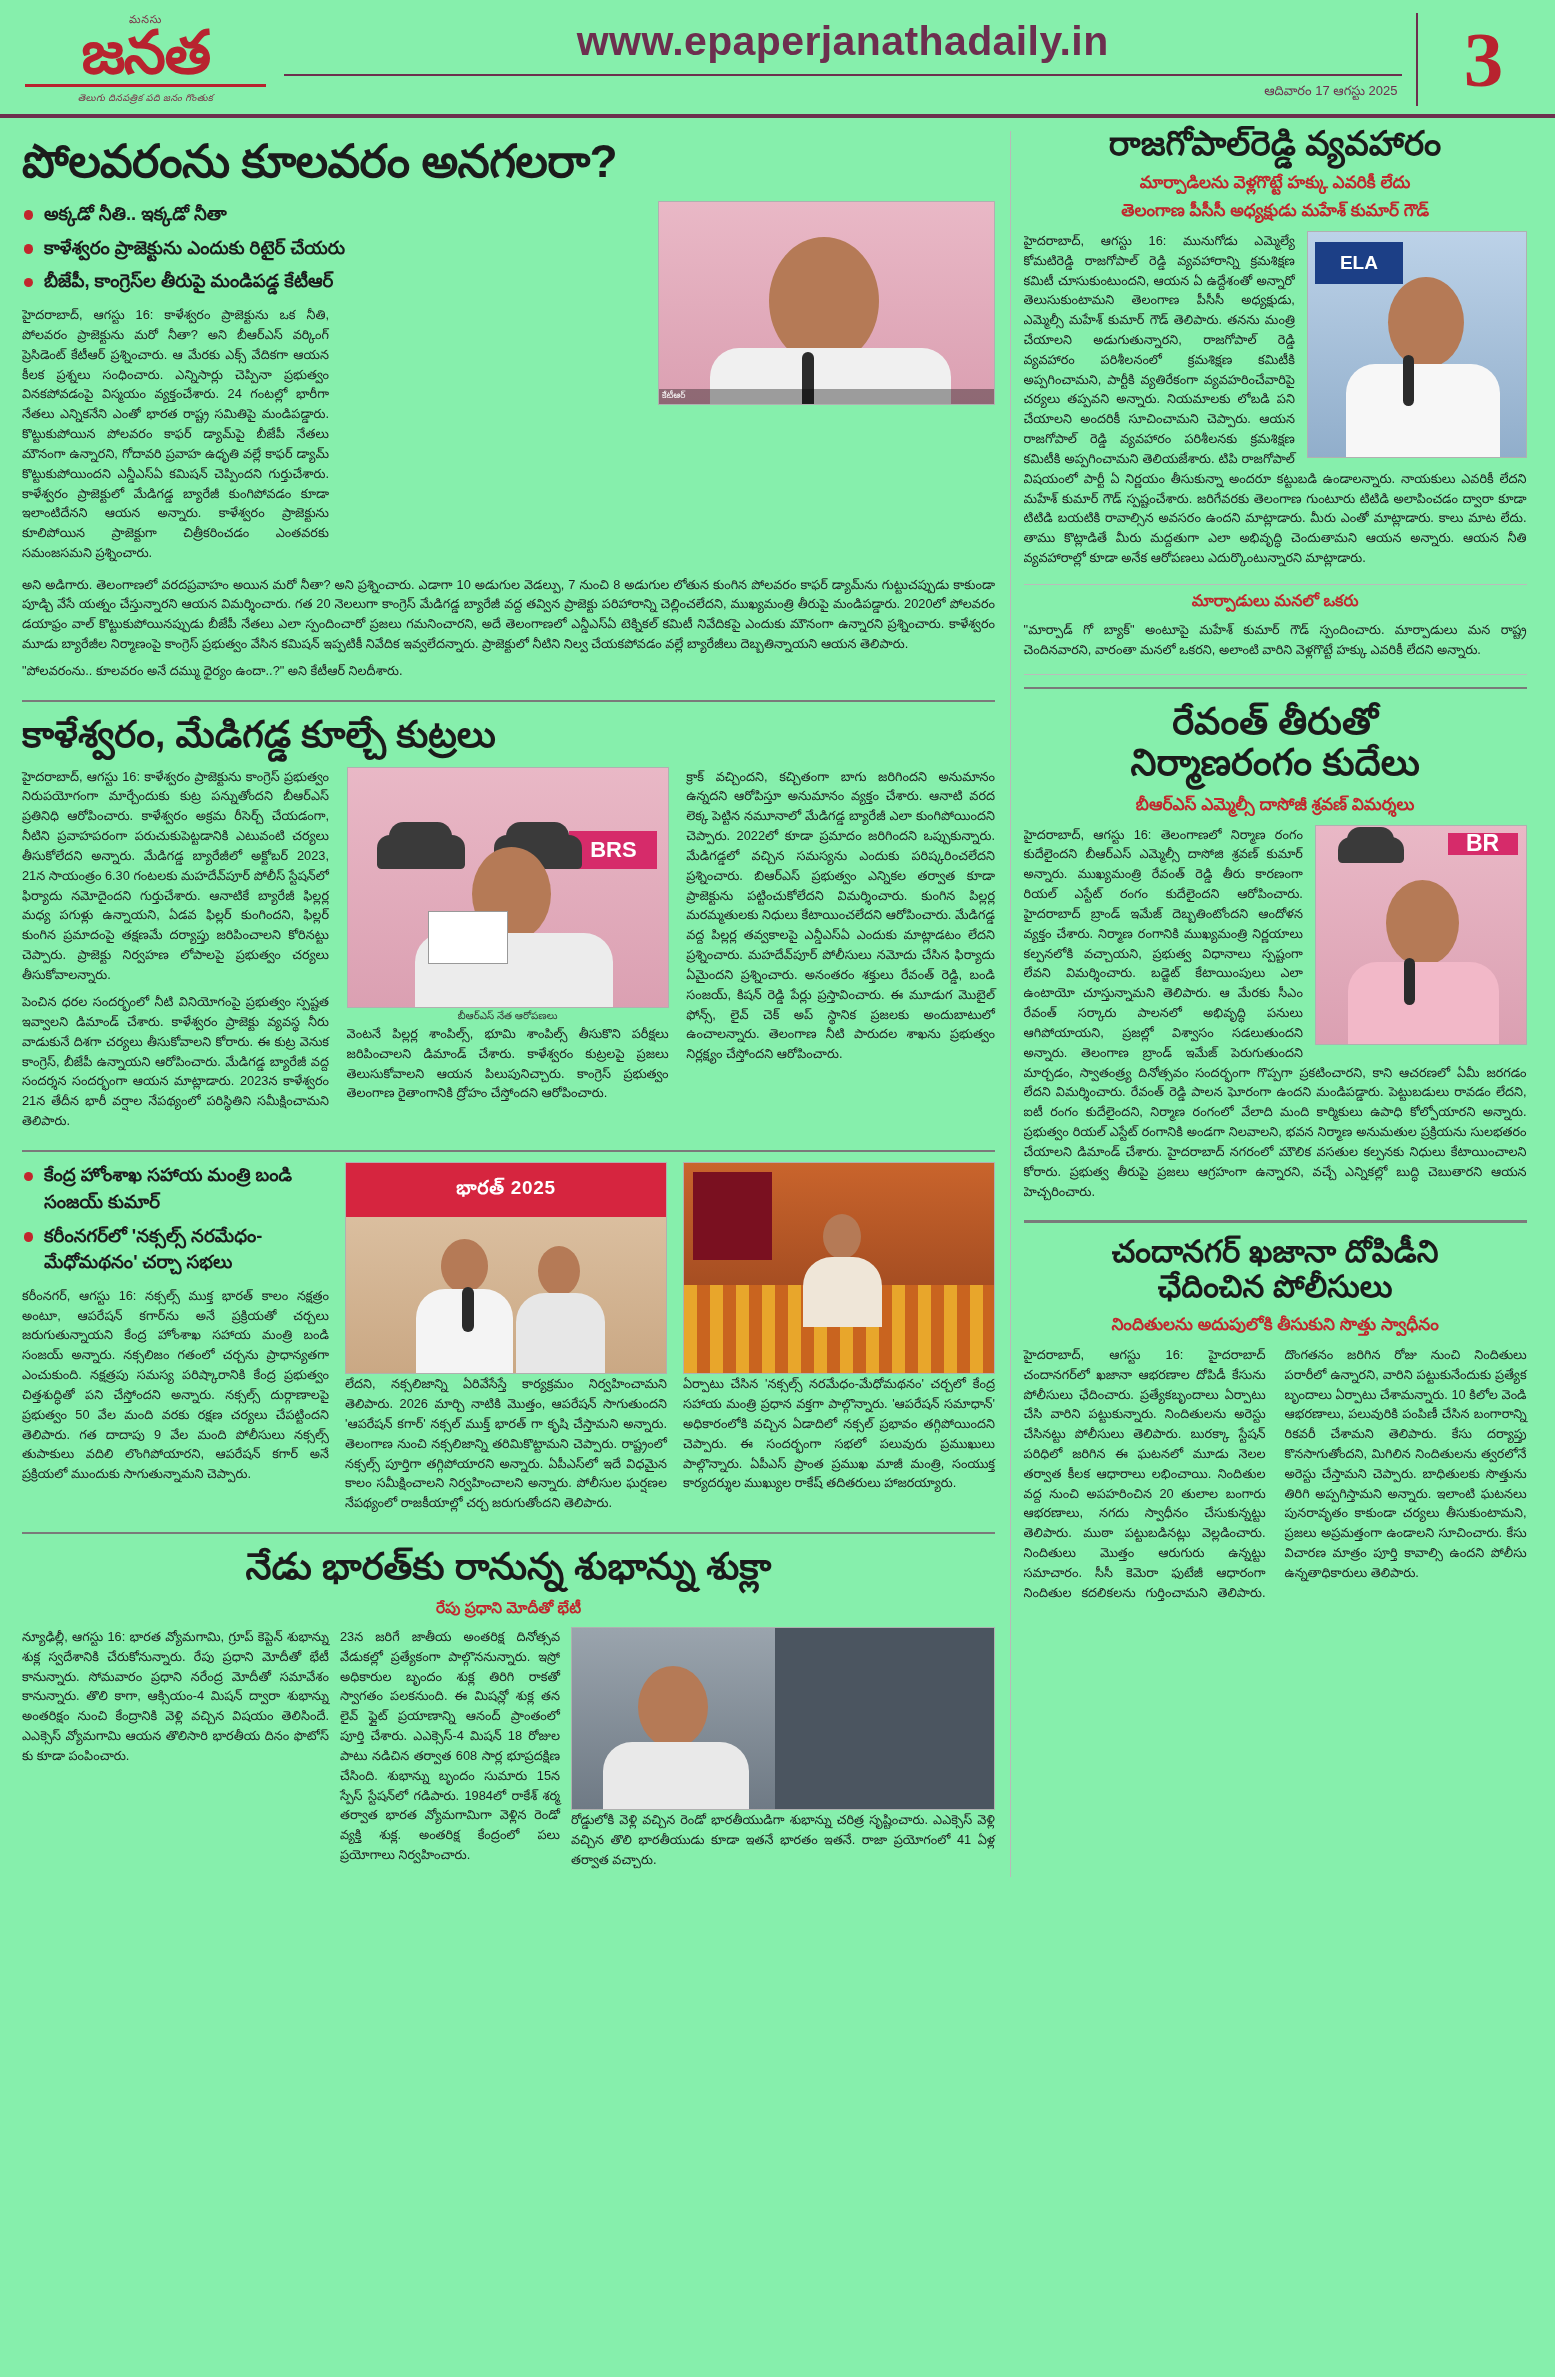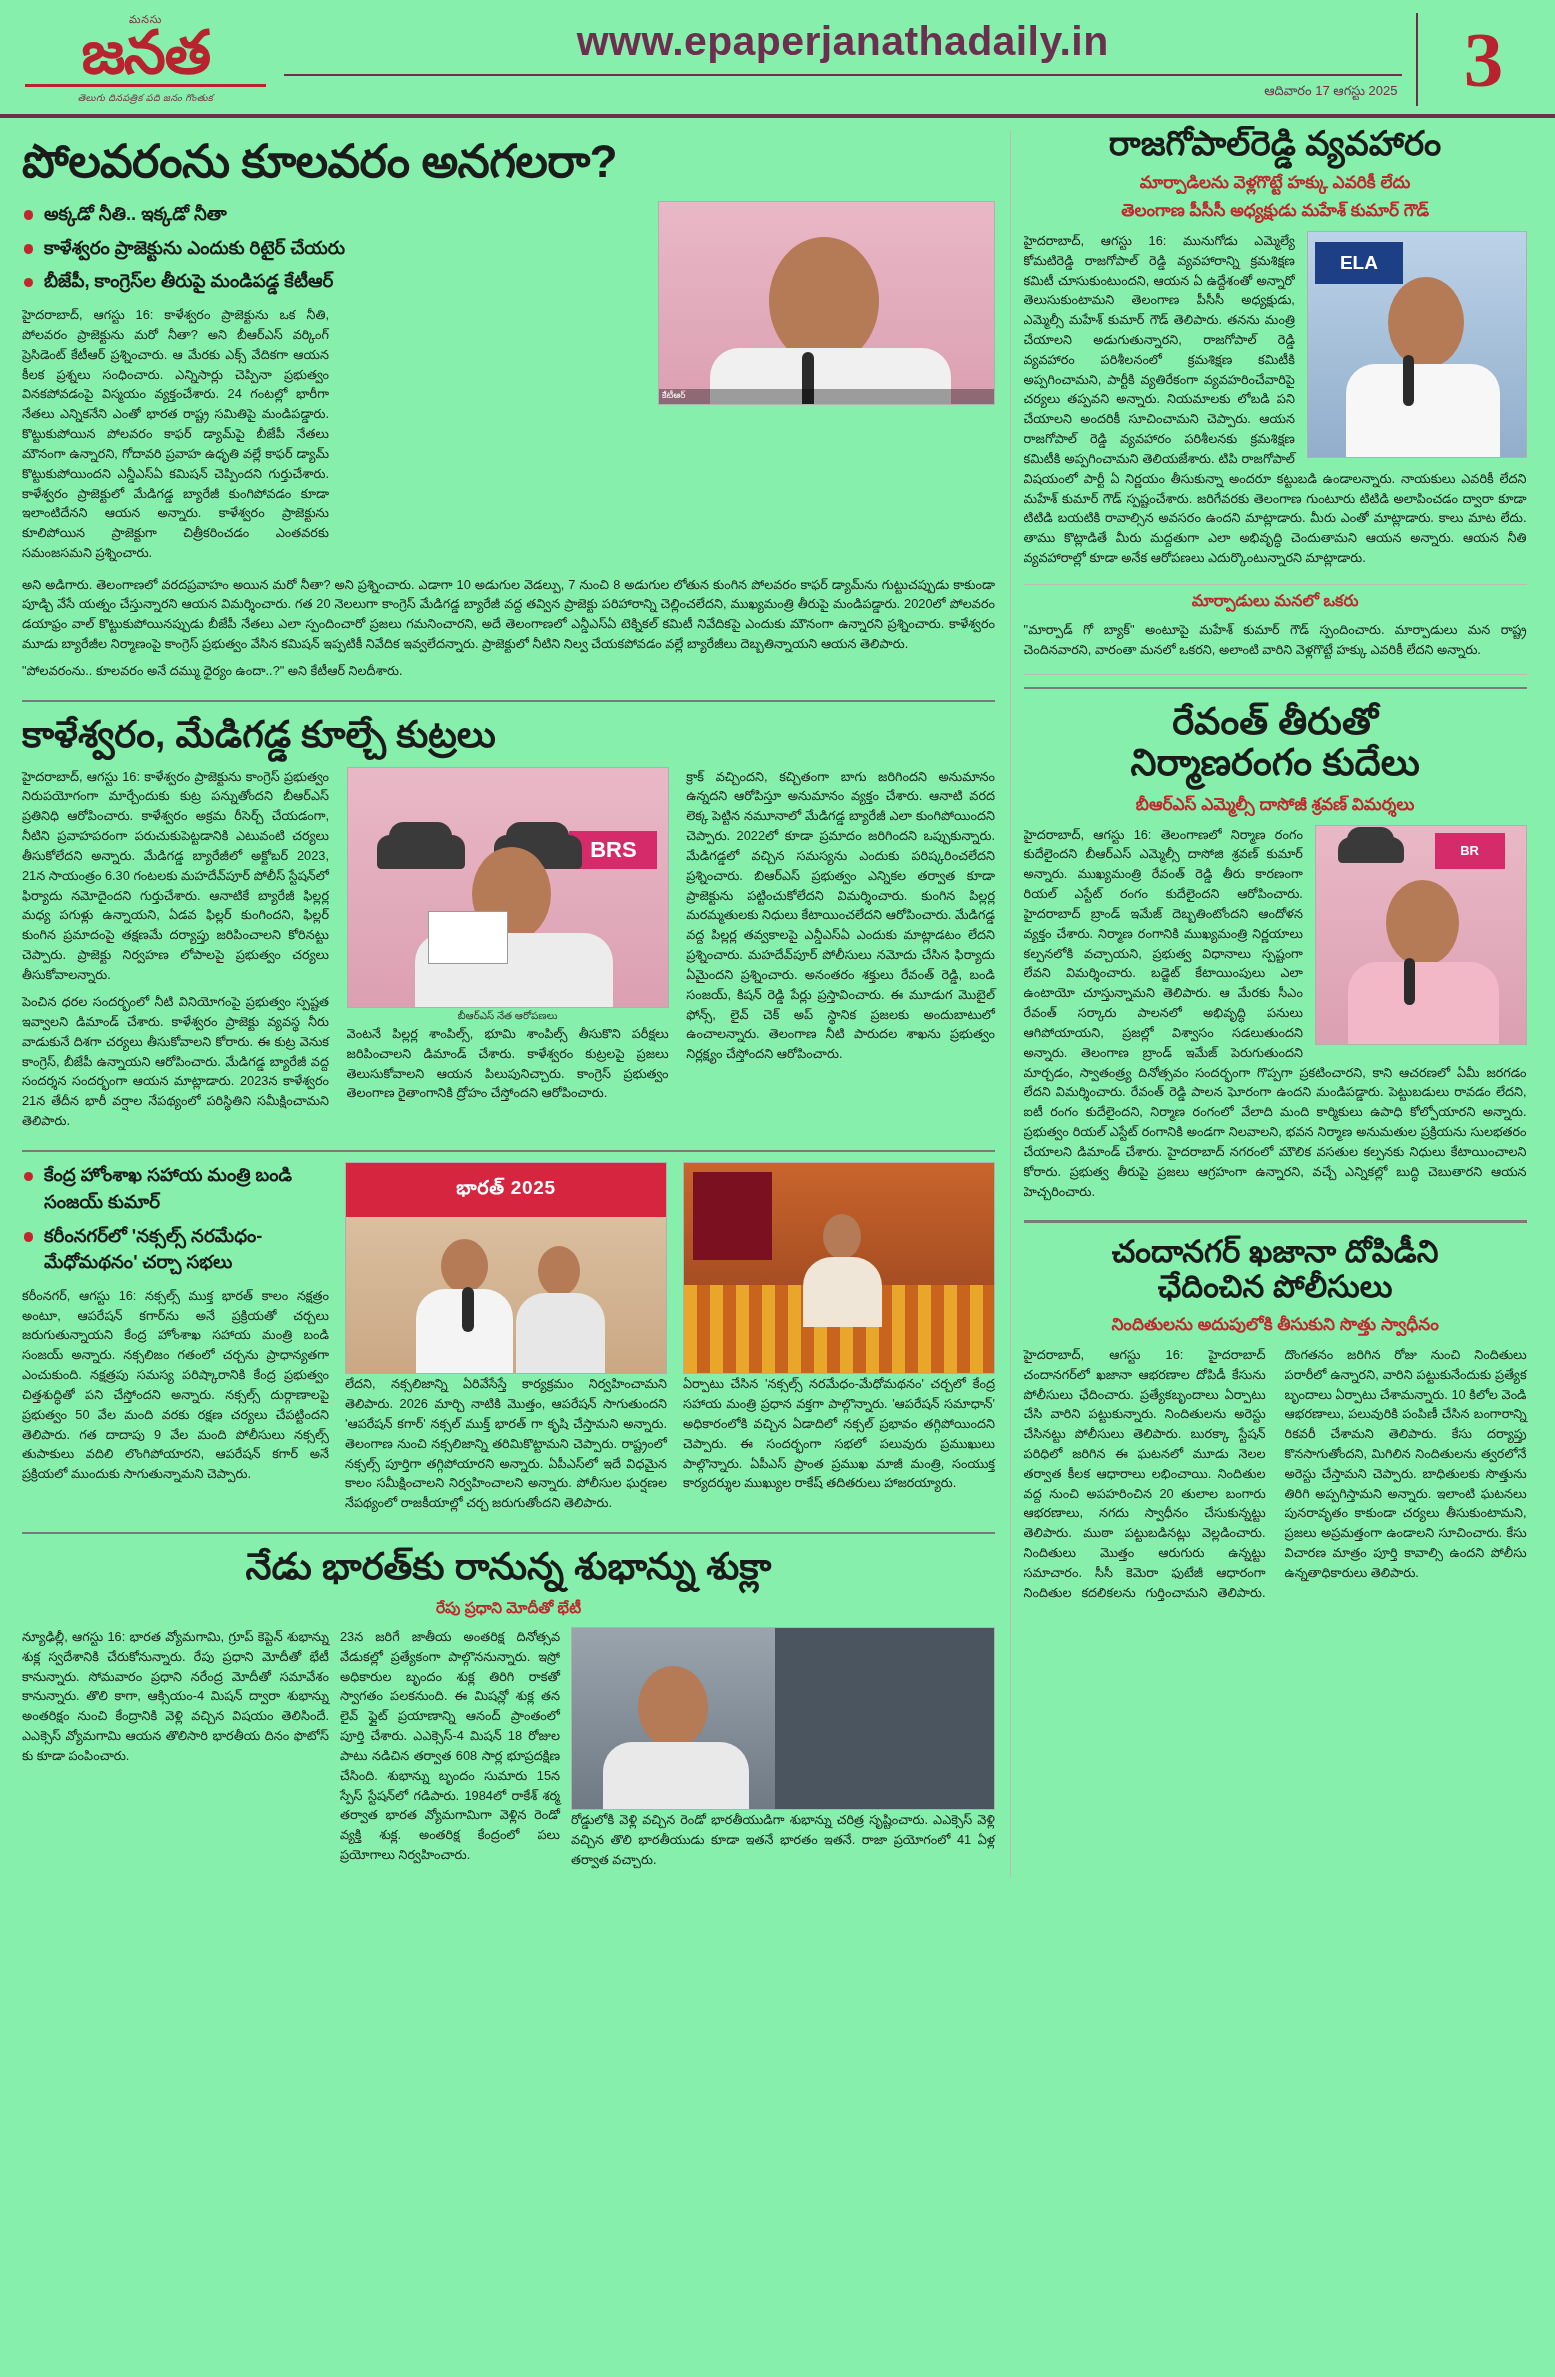--- a/index.html
+++ b/index.html
@@ -454,21 +454,21 @@
       <div class="rule-thick"></div>
 
       <div>
         <h2 class="head-right" style="font-size:37px">రేవంత్ తీరుతో</h2>
         <h2 class="head-right" style="font-size:37px;margin-top:-10.2px">నిర్మాణరంగం కుదేలు</h2>
         <div class="subhead-red">బీఆర్ఎస్ ఎమ్మెల్సీ దాసోజీ శ్రవణ్ విమర్శలు</div>
 
         <div class="flow">
           <div class="photo float-right" style="width:212px;height:220px;margin-bottom:5.9px;">
             <div class="ph-person ph-bg-pink"></div>
-            <div class="banner" style="right:21px;top:7.3px;width:70px;height:36px;font-size:13px;">BR</div>
+            <div class="banner" style="right:8px;top:7.3px;width:70px;height:22px;font-size:23px;">BR</div>
             <div class="car-silhouette" style="left:22px;top:11.7px;width:66px;height:26px;"></div>
             <div class="head" style="width:73px;height:86px;left:70px;top:54px;"></div>
             <div class="torso" style="left:32px;top:136px;width:151px;height:83px;background:#f2b8c8;"></div>
             <div class="mic" style="height:47px;left:88px;top:132px;"></div>
           </div>
           <p class="body">హైదరాబాద్, ఆగస్టు 16: తెలంగాణలో నిర్మాణ రంగం కుదేలైందని బీఆర్ఎస్ ఎమ్మెల్సీ దాసోజి శ్రవణ్ కుమార్ అన్నారు. ముఖ్యమంత్రి రేవంత్ రెడ్డి తీరు కారణంగా రియల్ ఎస్టేట్ రంగం కుదేలైందని ఆరోపించారు. హైదరాబాద్ బ్రాండ్ ఇమేజ్ దెబ్బతింటోందని ఆందోళన వ్యక్తం చేశారు. నిర్మాణ రంగానికి ముఖ్యమంత్రి నిర్ణయాలు కల్పనలోకి వచ్చాయని, ప్రభుత్వ విధానాలు స్పష్టంగా లేవని విమర్శించారు. బడ్జెట్ కేటాయింపులు ఎలా ఉంటాయో చూస్తున్నామని తెలిపారు. ఆ మేరకు సీఎం రేవంత్ సర్కారు పాలనలో అభివృద్ధి పనులు ఆగిపోయాయని, ప్రజల్లో విశ్వాసం సడలుతుందని అన్నారు. తెలంగాణ బ్రాండ్ ఇమేజ్ పెరుగుతుందని మార్చడం, స్వాతంత్ర్య దినోత్సవం సందర్భంగా గొప్పగా ప్రకటించారని, కాని ఆచరణలో ఏమీ జరగడం లేదని విమర్శించారు. రేవంత్ రెడ్డి పాలన ఘోరంగా ఉందని మండిపడ్డారు. పెట్టుబడులు రావడం లేదని, ఐటీ రంగం కుదేలైందని, నిర్మాణ రంగంలో వేలాది మంది కార్మికులు ఉపాధి కోల్పోయారని అన్నారు. ప్రభుత్వం రియల్ ఎస్టేట్ రంగానికి అండగా నిలవాలని, భవన నిర్మాణ అనుమతుల ప్రక్రియను సులభతరం చేయాలని డిమాండ్ చేశారు. హైదరాబాద్ నగరంలో మౌలిక వసతుల కల్పనకు నిధులు కేటాయించాలని కోరారు. ప్రభుత్వ తీరుపై ప్రజలు ఆగ్రహంగా ఉన్నారని, వచ్చే ఎన్నికల్లో బుద్ధి చెబుతారని ఆయన హెచ్చరించారు.</p>
         </div>
       </div>
 
       <div class="rule-thick"></div>

